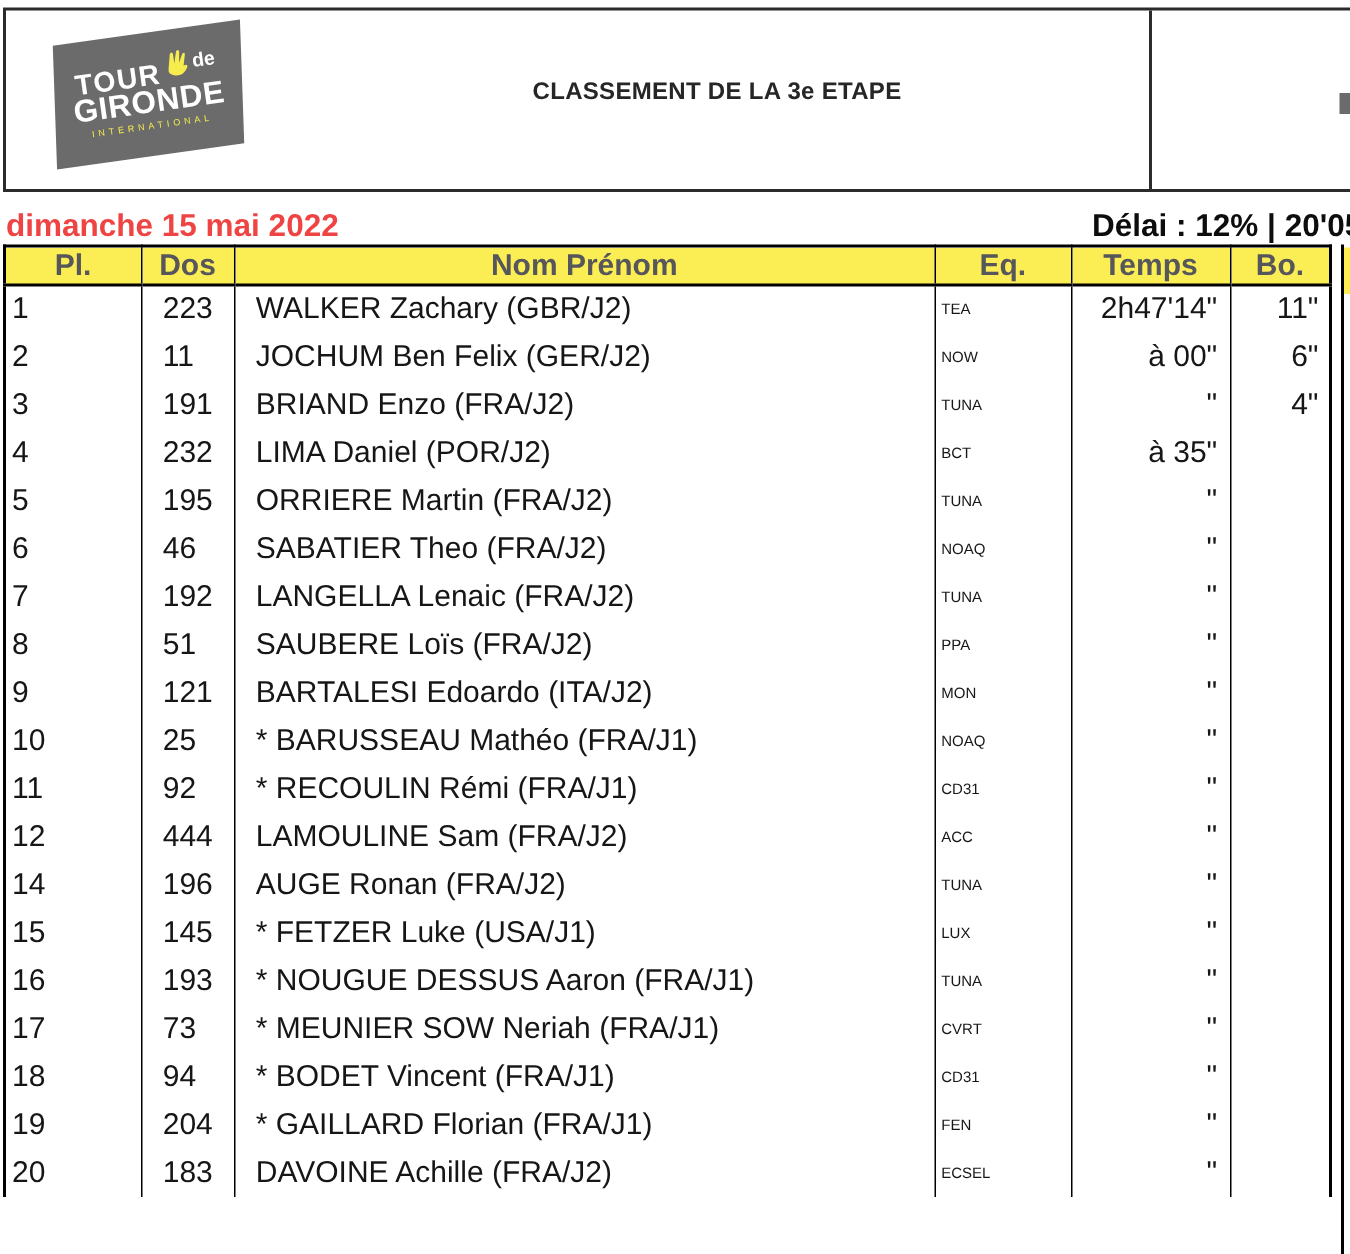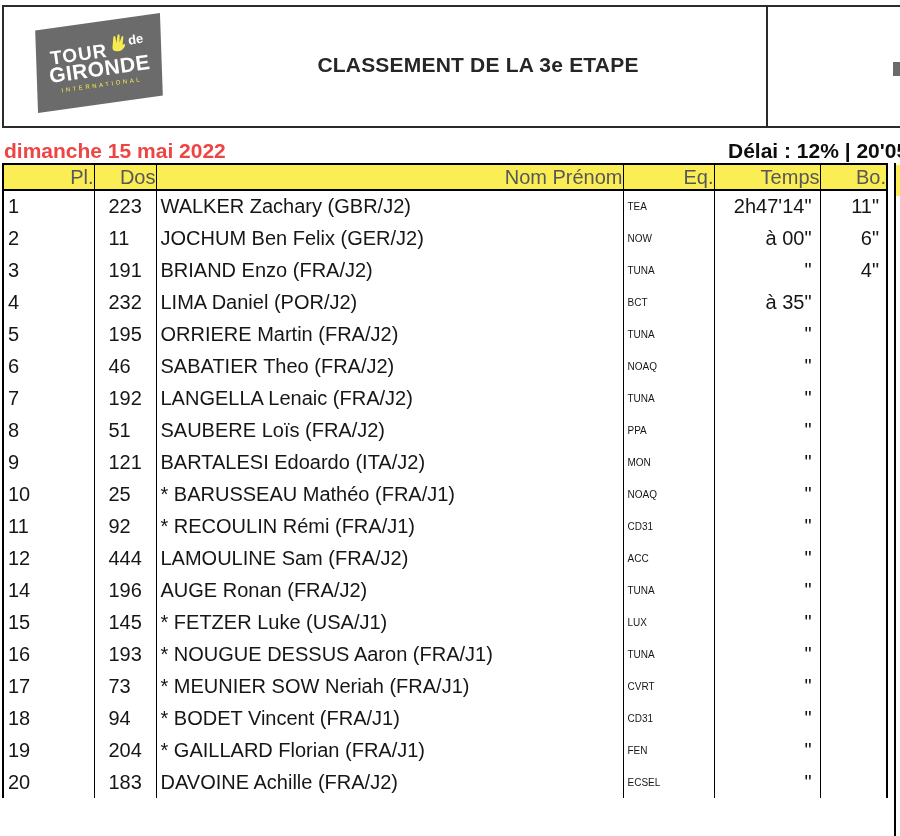--- a/index.html
+++ b/index.html
@@ -9,21 +9,21 @@
   }
   
   .header-box{
     position:absolute;left:2px;top:5px;width:910px;height:123px;
     border:2px solid #2b2b2b;box-sizing:border-box;background:#fff;
   }
   .header-divider{position:absolute;left:762px;top:0;width:2px;height:100%;background:#2b2b2b;}
   .header-sliver{position:absolute;left:889px;top:55px;width:14px;height:14px;background:#6b6b6b;}
   .doc-title{
     position:absolute;left:478px;top:53px;transform:translateX(-50%);
-    font-size:21px;font-weight:bold;color:#262626;white-space:nowrap;letter-spacing:0.2px;
+    font-size:16px;font-weight:bold;color:#262626;white-space:nowrap;letter-spacing:0.2px;
   }
   
   .logo{
     position:absolute;left:36px;top:22px;width:126px;height:82px;background:#6b6b6b;
     transform:rotate(-8deg) skewX(-6deg);display:flex;align-items:center;justify-content:center;
   }
   .logo-inner{transform:skewX(6deg);text-align:center;color:#ffffff;font-weight:bold;line-height:1;}
   .logo-l1{display:flex;align-items:flex-end;justify-content:center;}
   .logo-tour{font-size:19px;letter-spacing:1px;}
   .glove{margin:-10px -2px -2px -2px;}
@@ -35,29 +35,29 @@
   .delai-line{position:absolute;left:728px;top:139px;font-size:21px;font-weight:bold;color:#0d0d0d;white-space:nowrap;}
   
   .results{
     position:absolute;left:2px;top:163px;width:884px;
     border-collapse:collapse;table-layout:fixed;
     border:2px solid #000;border-bottom:none;
     font-size:20px;
   }
   .results th,.results td{padding:0;box-sizing:border-box;overflow:hidden;white-space:nowrap;}
   .results th{
-    height:26px;background:#fbee55;color:#57575b;font-weight:normal;font-size:20px;
-    border-left:1.5px solid #000;border-bottom:2.5px solid #000;text-align:right;
+    height:26px;background:#fbee55;color:#57575b;font-weight:bold;font-size:20px;
+    border-left:1.5px solid #000;border-bottom:2.5px solid #000;text-align:center;
   }
   .results th:first-child{border-left:none;}
   .results td{height:32px;border-left:1.5px solid #000;vertical-align:middle;}
   .results td:first-child{border-left:none;}
   .col-pl{width:91px;}   td.col-pl{padding-left:4px;}
   .col-dos{width:62px;}  td.col-dos{padding-left:14px;}
-  .col-nom{width:467px;} td.col-nom{padding-left:4px;}
+  .col-nom{width:467px;} td.col-nom{padding-left:14px;}
   .col-eq{width:91px;}   td.col-eq{padding-left:4px;font-size:10px;}
   .col-temps{width:106px;} td.col-temps{text-align:right;padding-right:8px;}
   .col-bo{width:67px;}     td.col-bo{text-align:right;padding-right:7px;}
   
   .right-strip-line{position:absolute;left:894px;top:163px;width:2px;height:673px;background:#000;}
   .right-strip-yellow{position:absolute;left:896px;top:165px;width:6px;height:31px;background:#fbee55;}
 </style>
 </head>
 <body>
 

